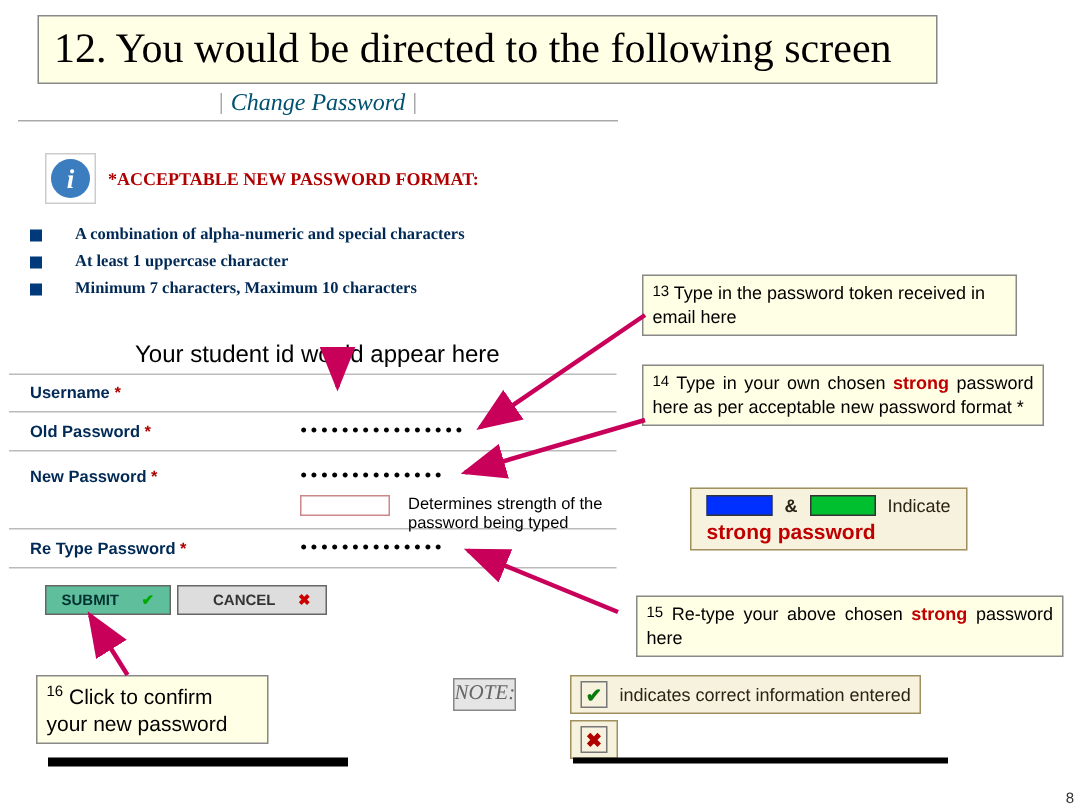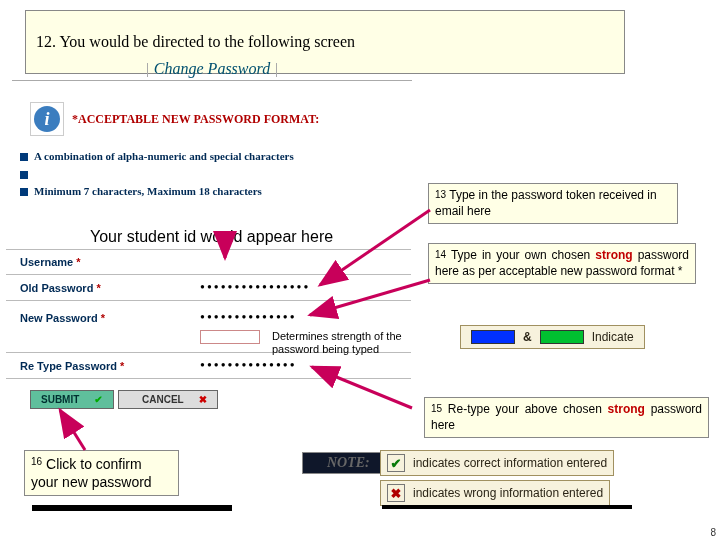--- a/index.html
+++ b/index.html
@@ -10,23 +10,23 @@
     font-family: Verdana, Geneva, sans-serif;
     position: relative;
     overflow: hidden;
   }
   .title-banner {
     position: absolute;
     top: 10px; left: 25px;
     width: 600px;
     background: #ffffe6;
     border: 1px solid #888;
-    padding: 22px 10px;
+    padding: 6px 10px;
     font-family: "Times New Roman", serif;
-    font-size: 16px;
+    font-size: 28px;
   }
   .pw-header {
     position: absolute;
     top: 60px; left: 12px;
     width: 400px;
     font-family: "Monotype Corsiva", cursive;
     font-style: italic;
     font-size: 16px;
     color: #005070;
     text-align: center;
@@ -69,21 +69,21 @@
     font-weight: bold;
     font-size: 12px;
   }
   .info-text .ast { color: #b00000; }
   .bullets {
     position: absolute;
     top: 150px; left: 20px;
     width: 400px;
   }
   .bullet {
-    display: flex; align-items: flex-start; gap: 6px;
+    display: flex; align-items: flex-start; gap: 22px;
     margin-bottom: 6px;
     font-family: Georgia, serif;
     font-size: 11px;
     font-weight: bold;
     color: #002a55;
   }
   .bullet .sq {
     width: 8px; height: 8px;
     background: #003a7a;
     margin-top: 3px;
@@ -140,26 +140,26 @@
   .strong-red { color: #c00000; font-weight: bold; }
   .plain-label {
     position: absolute;
     font-family: Verdana, sans-serif;
     font-size: 16px;
   }
   .note-label {
     position: absolute;
     font-family: "Times New Roman", serif;
     font-style: italic;
-    font-weight: bold;
+    font-weight: normal;
     font-size: 14px;
     color: #666;
-    background: #0f172a;
+    background: #e5e5e5;
     border: 1px solid #888;
-    padding: 2px 24px;
+    padding: 2px 0;
   }
   .legend-box {
     position: absolute;
     background: #f7f2dd;
     border: 1px solid #a09060;
     padding: 3px 6px;
     display: flex;
     align-items: center;
     gap: 8px;
     font-family: Verdana, sans-serif;
@@ -207,24 +207,25 @@
   </div>
 </div>
 
 <div class="bullets">
   <div class="bullet">
       <div class="sq"></div>
       <span>A combination of alpha-numeric and special characters</span>
     </div>
   <div class="bullet">
       <div class="sq"></div>
+      <span>At least 1 uppercase character</span>
     </div>
   <div class="bullet">
       <div class="sq"></div>
-      <span>Minimum 7 characters, Maximum 18 characters</span>
+      <span>Minimum 7 characters, Maximum 10 characters</span>
     </div>
 </div>
 
 <hr class="sep" style="top:249px">
 <div class="field after-star" style="top:256px; left:20px">Username</div>
 <hr class="sep" style="top:274px">
 <div class="field after-star" style="top:282px; left:20px">Old Password</div>
 <div class="value-dots" style="position:absolute; top:280px; left:200px">••••••••••••••••</div>
 <hr class="sep" style="top:300px">
 <div class="field after-star" style="top:312px; left:20px">New Password</div>
@@ -265,30 +266,30 @@
 
 <div class="note-label" style="top:452px; left:302px">NOTE:</div>
 
 <div class="legend-box" style="top:325px; left:460px; flex-direction:column; align-items:flex-start; gap:2px; padding:4px 10px">
   <div style="display:flex; align-items:center; gap:8px">
     <div class="swatch blue"></div>
     <span style="font-weight:bold">&amp;</span>
     <div class="swatch green"></div>
     <span>Indicate</span>
   </div>
+  <span class="strong-red" style="font-size:14px">strong password</span>
 </div>
 
 <div class="legend-box" style="top:450px; left:380px">
   <div class="legend-icon ok">✔</div>
   <span>indicates correct information entered</span>
 </div>
 
 <div class="legend-box" style="top:480px; left:380px">
   <div class="legend-icon bad">✖</div>
-  <span>indicates wrong information entered</span>
 </div>
 
 <div class="blackbar" style="top:505px; left:32px; width:200px"></div>
 <div class="blackbar" style="top:505px; left:382px; width:250px; height:4px"></div>
 
 <svg class="arrow" style="top:215px; left:438px; width:1px; height:1px">
   <defs>
       <marker id="ah" markerWidth="10" markerHeight="8" refX="9" refY="4" orient="auto">
         <polygon points="0 0, 10 4, 0 8" fill="#c8005a"></polygon>
       </marker>

